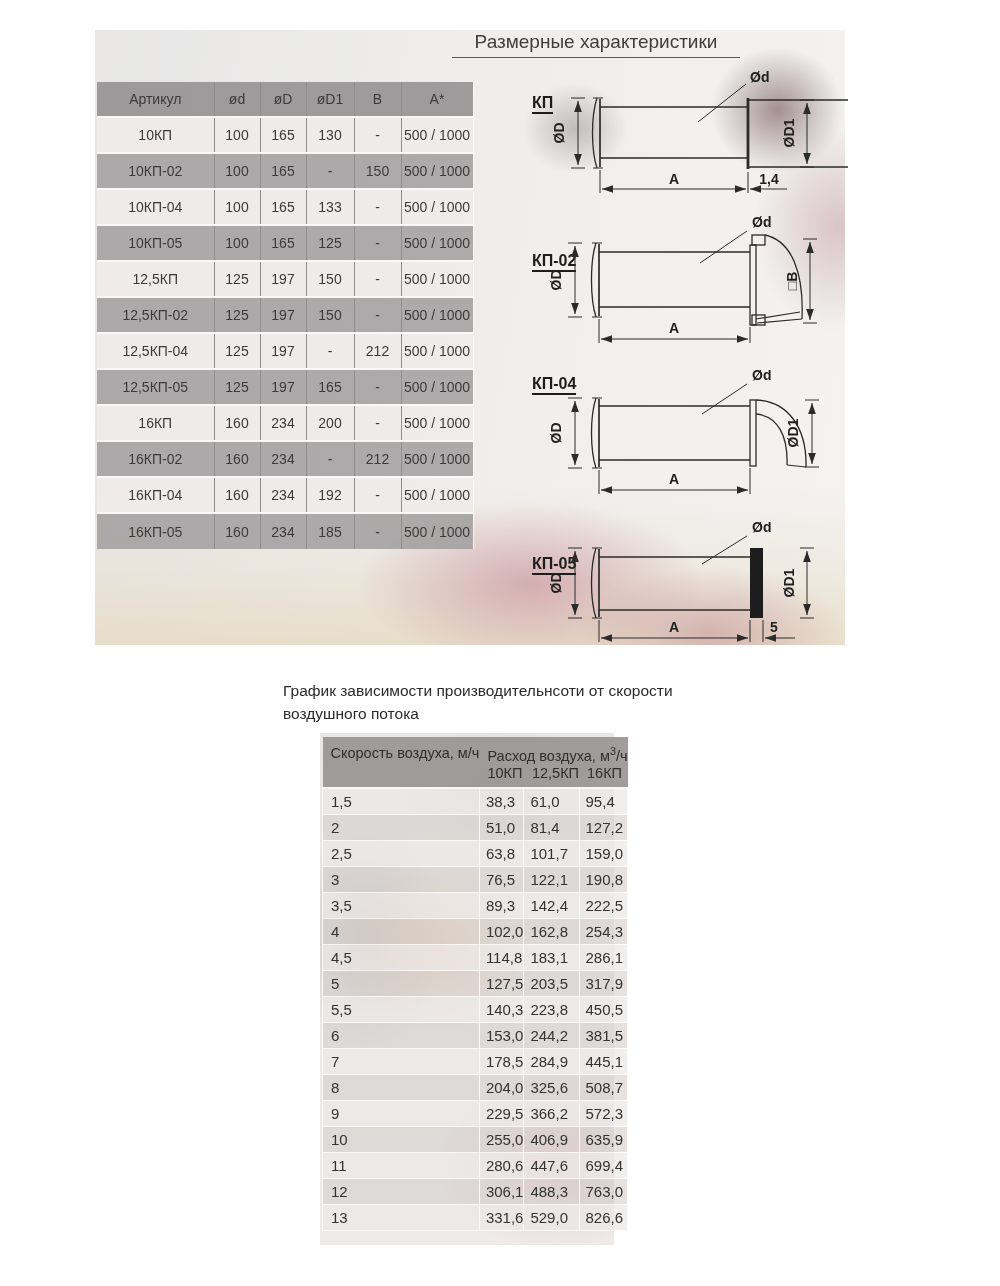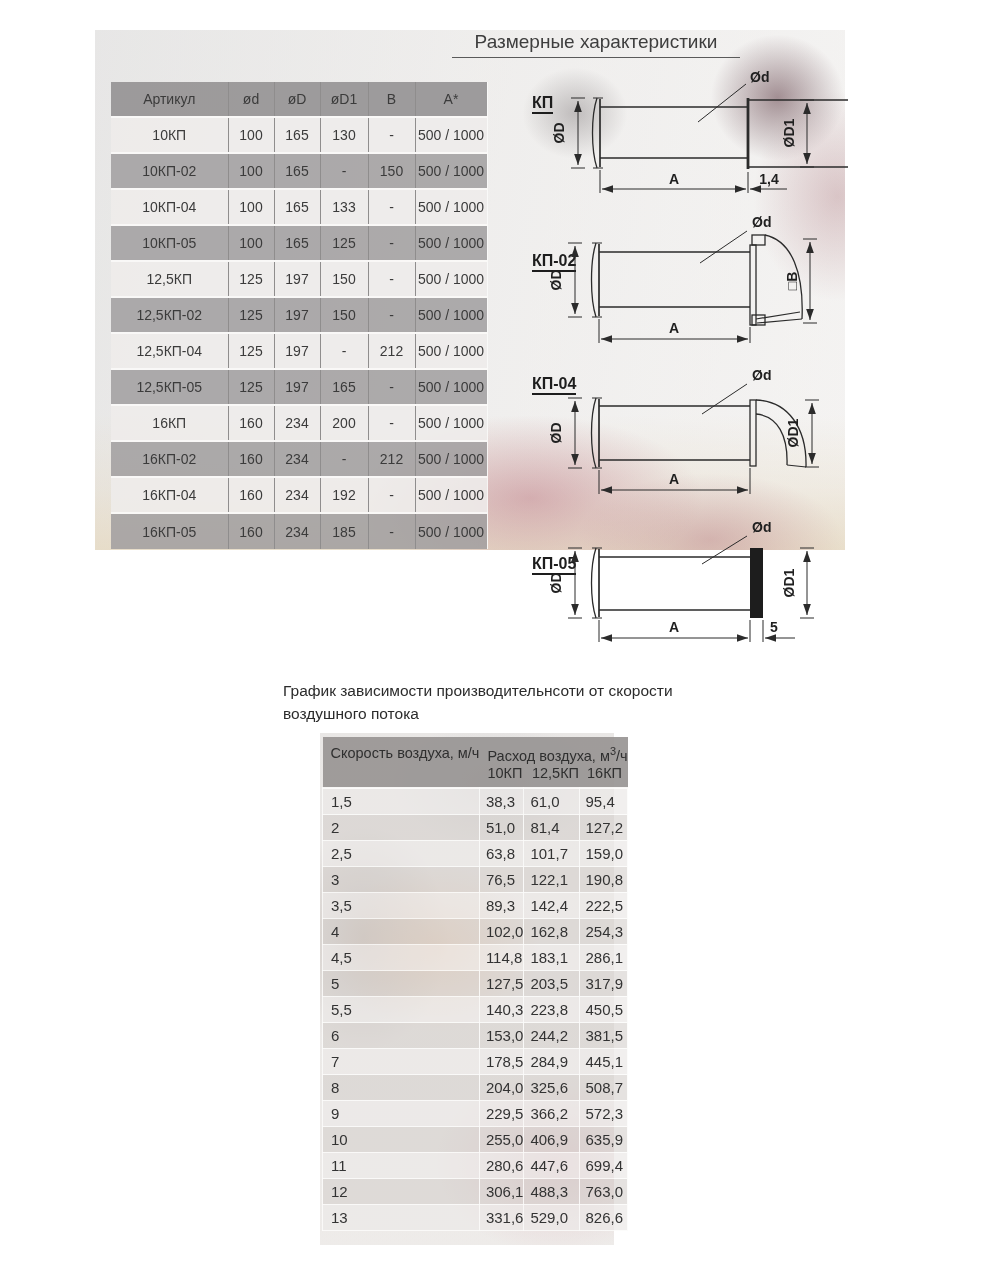--- a/index.html
+++ b/index.html
@@ -5,42 +5,42 @@
   * { margin:0; padding:0; box-sizing:border-box; }
   html,body { background:#ffffff; }
   body {
     width:1000px; height:1286px; position:relative;
     font-family:"Liberation Sans", sans-serif; color:#3b3b3b;
     overflow:hidden;
   }
 
   
   #panel1 {
-    position:absolute; left:95px; top:30px; width:750px; height:520px;
+    position:absolute; left:95px; top:30px; width:750px; height:615px;
     background:
       linear-gradient(rgba(252,252,252,0.40), rgba(252,252,252,0.40)),
       radial-gradient(95px 90px at 91% 13%, rgba(58,16,26,0.75), rgba(58,16,26,0) 70%),
       radial-gradient(120px 150px at 99% 32%, rgba(128,46,56,0.40), rgba(128,46,56,0) 70%),
       radial-gradient(75px 65px at 64% 16%, rgba(52,42,44,0.45), rgba(52,42,44,0) 70%),
       radial-gradient(240px 115px at 58% 90%, rgba(152,44,66,0.55), rgba(152,44,66,0) 72%),
       radial-gradient(190px 95px at 82% 98%, rgba(140,40,60,0.45), rgba(140,40,60,0) 70%),
       linear-gradient(to top, rgba(216,196,158,0.85) 0%, rgba(216,196,158,0.35) 12%, rgba(216,196,158,0) 26%),
       linear-gradient(100deg, #d9d8d7 0%, #e6e4e2 45%, #efedeb 100%);
   }
 
   #section1-title {
     position:absolute; left:357px; top:1px; width:288px;
     text-align:center; font-size:19px; color:#3e3e3e;
     padding-bottom:4px; border-bottom:1px solid #5a5a5a;
     white-space:nowrap;
   }
 
   
   #dim-table {
-    position:absolute; left:16px; top:52px;
+    position:absolute; left:2px; top:52px;
     border-collapse:collapse; table-layout:fixed;
     font-size:14px; text-align:center;
   }
   #dim-table th, #dim-table td {
     border-right:1px solid #8f8d8d;
     border-top:2px solid rgba(250,249,248,0.95);
     height:36px; font-weight:normal; color:#3b3b3b;
     overflow:hidden; white-space:nowrap;
   }
   #dim-table tr > *:last-child { border-right:1px solid rgba(250,249,248,0.9); }

